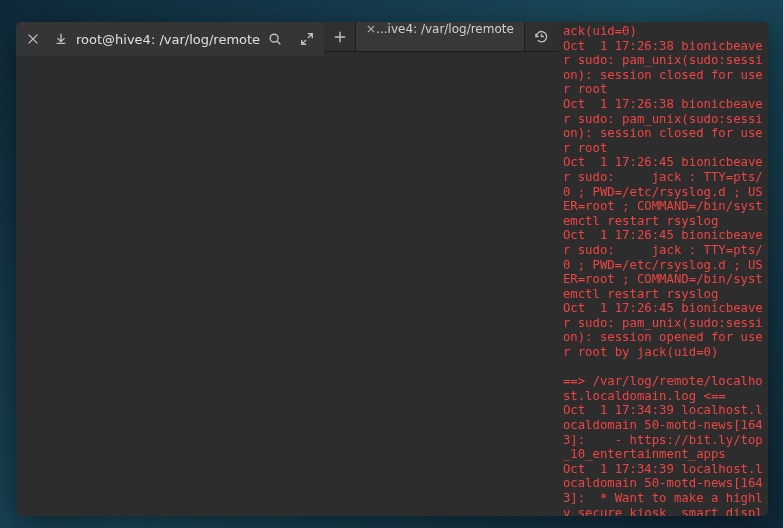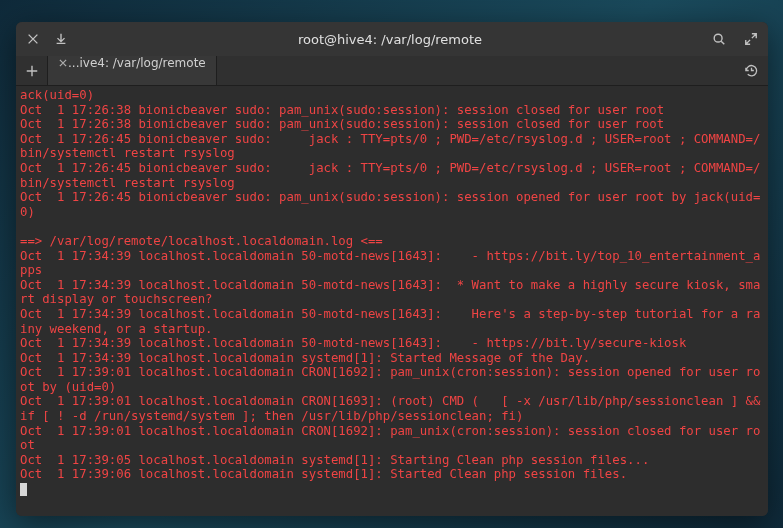--- a/index.html
+++ b/index.html
@@ -13,21 +13,21 @@
 .window {
   position: absolute;
   top: 22px;
   left: 16px;
   width: 752px;
   height: 494px;
   background: #2d2d2d;
   border-radius: 6px;
   box-shadow: 0 8px 32px rgba(0,0,0,0.5);
   display: flex;
-  flex-direction: column;
+  flex-direction: row;
   overflow: hidden;
 }
 .titlebar {
   height: 34px;
   background: #353535;
   display: flex;
   align-items: center;
   padding: 0 8px;
   gap: 6px;
 }

